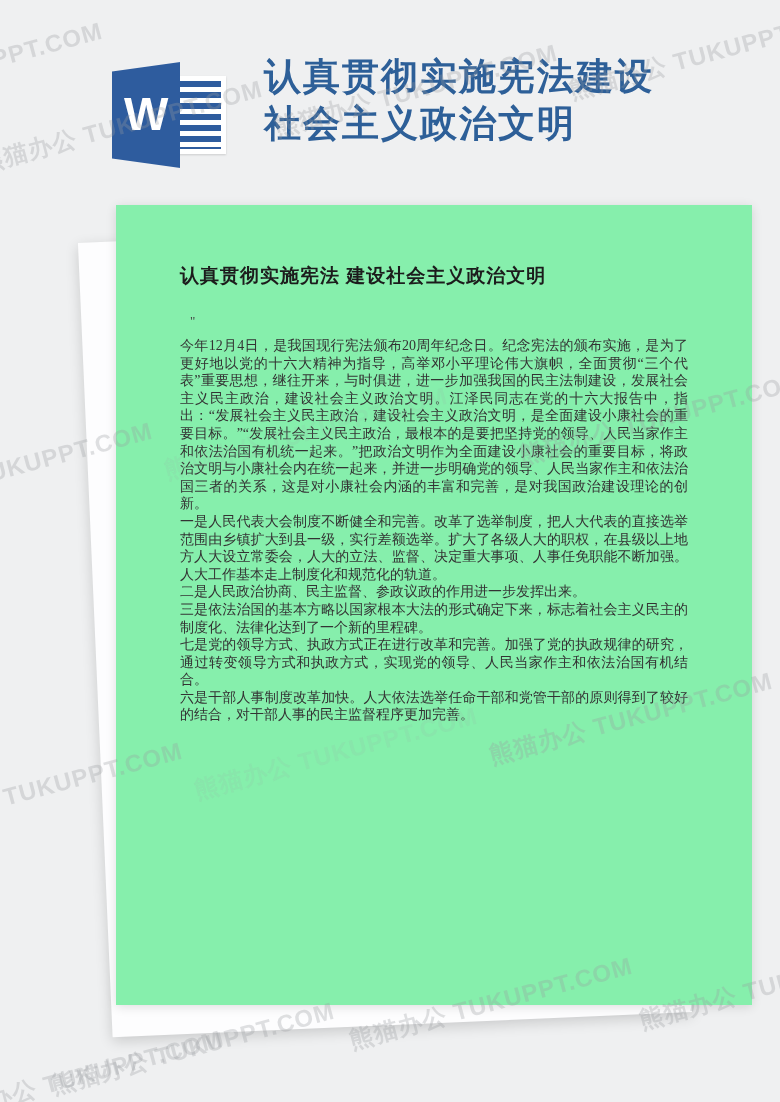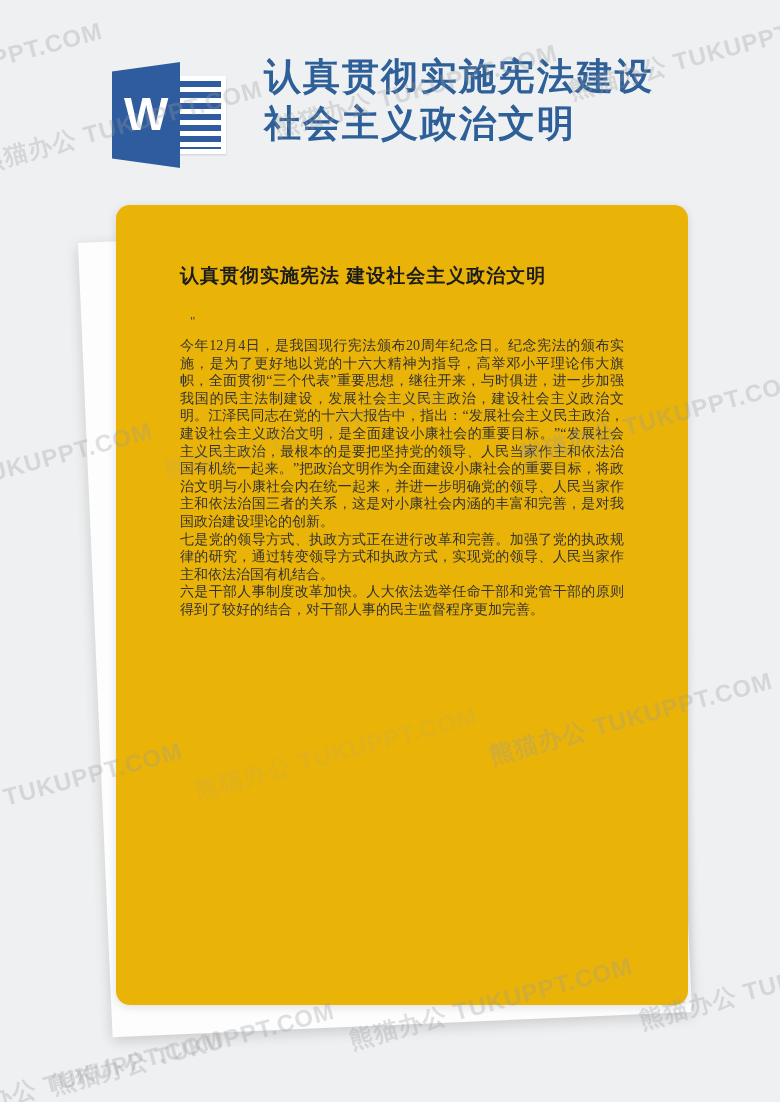--- a/index.html
+++ b/index.html
@@ -19,23 +19,23 @@
       font-family:"Liberation Sans",sans-serif;line-height:1;padding-bottom:4px;}
   .main-title{position:absolute;left:264px;top:53px;margin:0;
       font-family:"Liberation Serif","DejaVu Serif",serif;font-weight:bold;
       color:#2d5f98;font-size:37px;line-height:47px;letter-spacing:2px;}
   .main-title .t-line{display:block;white-space:nowrap;}
 
   
   .back-page{position:absolute;left:95px;top:230px;width:580px;height:795px;
       background:#fdfdfe;transform:rotate(-2.5deg);
       box-shadow:0 4px 14px rgba(0,0,0,.16);}
-  .doc-page{position:absolute;left:116px;top:205px;width:572px;height:800px;
-      background:#eab308;box-sizing:border-box;padding:58px 64px 0 64px;
-      box-shadow:0 2px 10px rgba(0,0,0,.12);border-radius:14px;}
+  .doc-page{position:absolute;left:116px;top:205px;width:636px;height:800px;
+      background:#86efac;box-sizing:border-box;padding:58px 64px 0 64px;
+      box-shadow:0 2px 10px rgba(0,0,0,.12);}
   .doc-page h2{margin:0;font-family:"Liberation Sans","DejaVu Sans",sans-serif;
       font-weight:600;font-size:19px;line-height:26px;color:#1c1c1c;
       letter-spacing:1px;white-space:nowrap;}
   .quote{margin:24px 0 10px 10px;height:14px;font-size:13px;color:#444;
       font-family:"Liberation Serif","DejaVu Serif",serif;}
   .doc-body{font-family:"Liberation Serif","DejaVu Serif",serif;
       font-size:14px;line-height:17.6px;color:#333333;text-align:justify;}
   .doc-body .para{margin:0;}
 
   
@@ -65,20 +65,23 @@
     <span class="t-line">社会主义政治文明</span>
   </h1>
 
   <div class="back-page"></div>
 
   <div class="doc-page">
     <h2>认真贯彻实施宪法 建设社会主义政治文明</h2>
     <div class="quote">"</div>
     <div class="doc-body">
         <div class="para">今年12月4日，是我国现行宪法颁布20周年纪念日。纪念宪法的颁布实施，是为了更好地以党的十六大精神为指导，高举邓小平理论伟大旗帜，全面贯彻“三个代表”重要思想，继往开来，与时俱进，进一步加强我国的民主法制建设，发展社会主义民主政治，建设社会主义政治文明。江泽民同志在党的十六大报告中，指出：“发展社会主义民主政治，建设社会主义政治文明，是全面建设小康社会的重要目标。”“发展社会主义民主政治，最根本的是要把坚持党的领导、人民当家作主和依法治国有机统一起来。”把政治文明作为全面建设小康社会的重要目标，将政治文明与小康社会内在统一起来，并进一步明确党的领导、人民当家作主和依法治国三者的关系，这是对小康社会内涵的丰富和完善，是对我国政治建设理论的创新。</div>
+        <div class="para">一是人民代表大会制度不断健全和完善。改革了选举制度，把人大代表的直接选举范围由乡镇扩大到县一级，实行差额选举。扩大了各级人大的职权，在县级以上地方人大设立常委会，人大的立法、监督、决定重大事项、人事任免职能不断加强。人大工作基本走上制度化和规范化的轨道。</div>
+        <div class="para">二是人民政治协商、民主监督、参政议政的作用进一步发挥出来。</div>
+        <div class="para">三是依法治国的基本方略以国家根本大法的形式确定下来，标志着社会主义民主的制度化、法律化达到了一个新的里程碑。</div>
         <div class="para">七是党的领导方式、执政方式正在进行改革和完善。加强了党的执政规律的研究，通过转变领导方式和执政方式，实现党的领导、人民当家作主和依法治国有机结合。</div>
         <div class="para">六是干部人事制度改革加快。人大依法选举任命干部和党管干部的原则得到了较好的结合，对干部人事的民主监督程序更加完善。</div>
       </div>
   </div>
 
   <div class="wm-layer">
     <span class="wm" style="left:-180px;top:90px">熊猫办公 TUKUPPT.COM</span>
     <span class="wm" style="left:-20px;top:148px">熊猫办公 TUKUPPT.COM</span>
     <span class="wm" style="left:275px;top:112px">熊猫办公 TUKUPPT.COM</span>
     <span class="wm" style="left:570px;top:75px">熊猫办公 TUKUPPT.COM</span>

